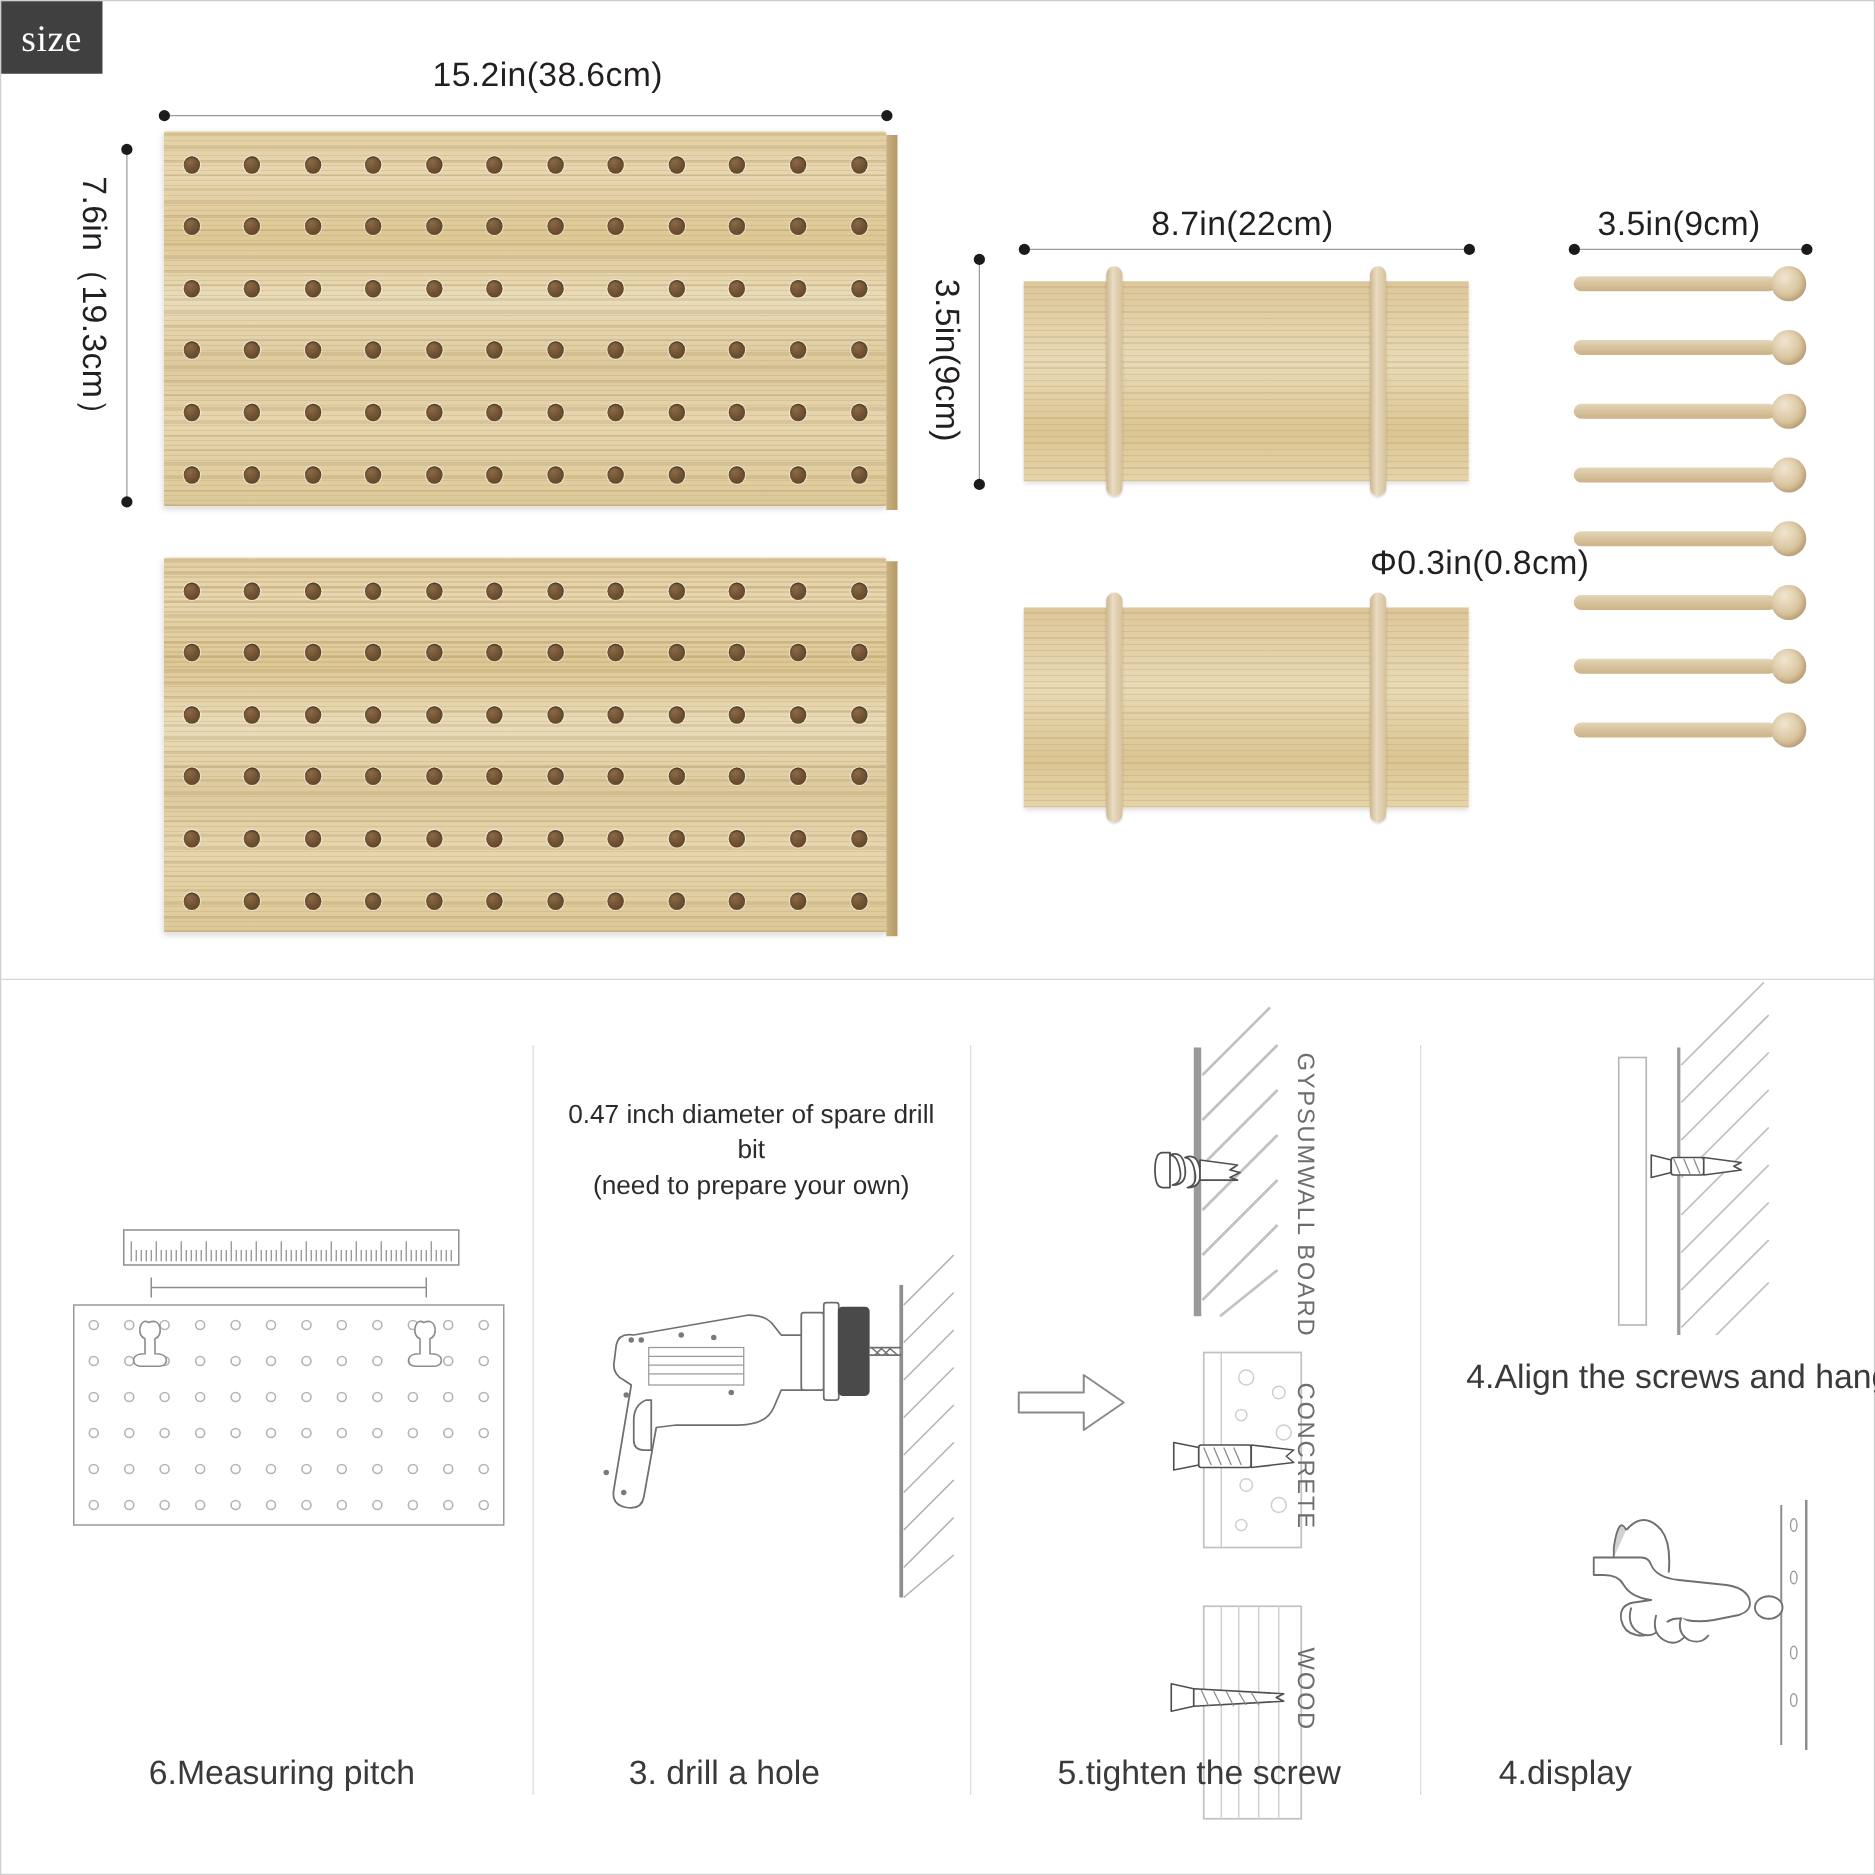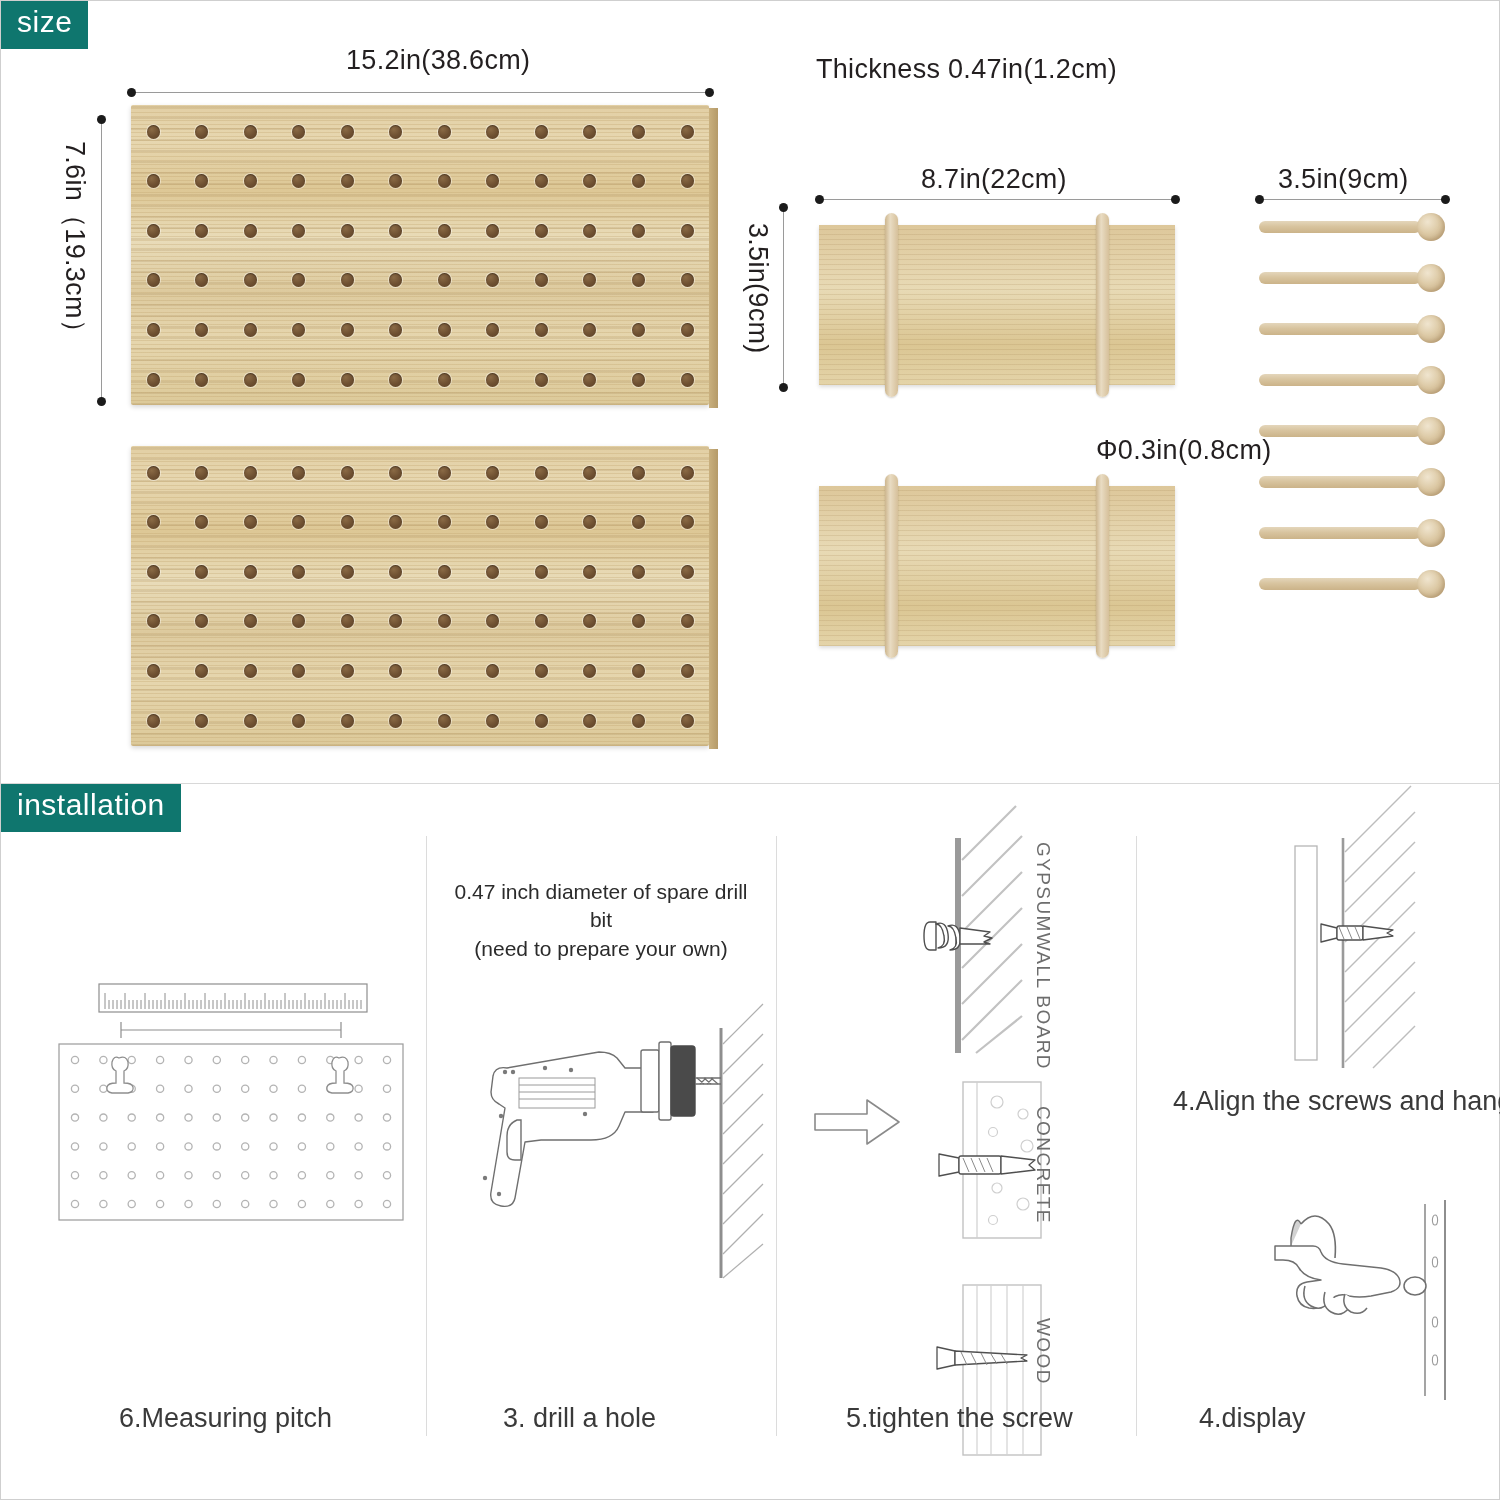--- a/index.html
+++ b/index.html
@@ -5,23 +5,23 @@
   html,body{margin:0;padding:0;background:#ffffff;}
   body{
     width:1500px;height:1500px;position:relative;overflow:hidden;
     font-family:"Liberation Sans","DejaVu Sans",sans-serif;
     color:#2b2b2b;
   }
   .page{position:absolute;inset:0;border:1px solid #cfcfcf;box-sizing:border-box;}
 
   
   .sec-tag{
-    position:absolute;background:#0f766e;color:#fff;
-    font-size:30px;line-height:1;padding:6px 16px 12px 16px;
-    letter-spacing:.5px;z-index:40;
+    position:absolute;background:#404040;color:#fff;
+    font-size:30px;line-height:1;padding:16px 16px 12px 16px;
+    letter-spacing:.5px;z-index:40;font-family:Liberation Serif, serif;
   }
   #tag-size{left:0;top:0;}
   #tag-install{left:0;top:783px;}
 
   .divider{position:absolute;left:0;width:1500px;height:1px;background:#d8d8d8;}
 
   
   .dim{
     position:absolute;font-size:27px;letter-spacing:.3px;white-space:nowrap;
     color:#231f20;
@@ -113,21 +113,20 @@
   <div class="dim" style="left:345px;top:44px;">15.2in(38.6cm)</div>
   <div class="dimline-h" style="left:130px;top:91px;width:578px;"></div>
   <div class="dot" style="left:126px;top:87px;"></div>
   <div class="dot" style="left:704px;top:87px;"></div>
 
   <div class="dim vert" style="left:92px;top:140px;transform:rotate(90deg);">7.6in（19.3cm）</div>
   <div class="dimline-v" style="left:100px;top:118px;height:282px;"></div>
   <div class="dot" style="left:96px;top:114px;"></div>
   <div class="dot" style="left:96px;top:396px;"></div>
 
-  <div class="dim" style="left:815px;top:53px;">Thickness 0.47in(1.2cm)</div>
 
   <div class="board" id="board-1" style="left:130px;top:104px;width:578px;height:300px;">
       <span class="edge"></span>
       <span class="hole" style="left: 15.5px; top: 19.5px; width: 13px; height: 14px;"></span>
       <span class="hole" style="left: 64.0455px; top: 19.5px; width: 13px; height: 14px;"></span>
       <span class="hole" style="left: 112.591px; top: 19.5px; width: 13px; height: 14px;"></span>
       <span class="hole" style="left: 161.136px; top: 19.5px; width: 13px; height: 14px;"></span>
       <span class="hole" style="left: 209.682px; top: 19.5px; width: 13px; height: 14px;"></span>
       <span class="hole" style="left: 258.227px; top: 19.5px; width: 13px; height: 14px;"></span>
       <span class="hole" style="left: 306.773px; top: 19.5px; width: 13px; height: 14px;"></span>
@@ -327,21 +326,20 @@
       <div class="peg" style="left: 1258px; top: 522px; width: 186px;">
         <span class="shaft" style="width: 162px;"></span>
         <span class="ball" style="left: 158px;"></span>
       </div>
       <div class="peg" style="left: 1258px; top: 573px; width: 186px;">
         <span class="shaft" style="width: 162px;"></span>
         <span class="ball" style="left: 158px;"></span>
       </div>
     </div>
 
-  <div class="sec-tag" id="tag-install">installation</div>
 
   <div class="inst">
 
     <div class="vrule" style="left:425px;top:8px;height:600px;"></div>
     <div class="vrule" style="left:775px;top:8px;height:600px;"></div>
     <div class="vrule" style="left:1135px;top:8px;height:600px;"></div>
 
     <div>
       <svg id="svg-measure" width="360" height="260" style="position:absolute;left:50px;top:150px;" viewBox="0 0 360 260">
 

